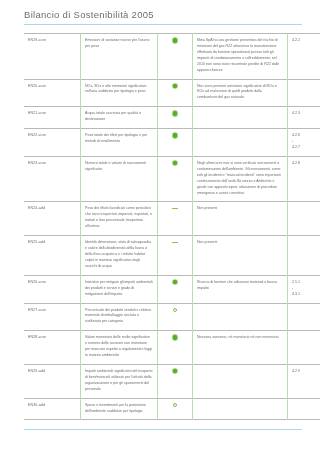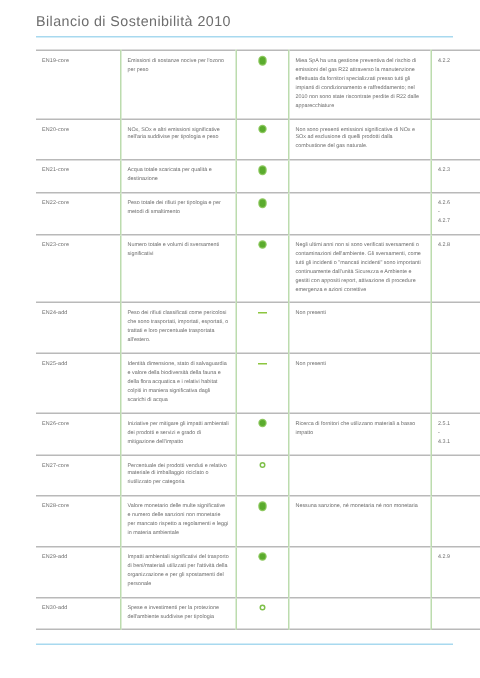--- a/index.html
+++ b/index.html
@@ -109,21 +109,21 @@
     height: 1px;
     background: #a8d9ef;
   }
 </style>
 </head>
 <body>
 
 <div class="page">
 
   <div class="doc-header">
-    <div class="doc-title">Bilancio di Sostenibilità 2010</div>
+    <div class="doc-title">Bilancio di Sostenibilità 2005</div>
     <div class="title-rule"></div>
   </div>
 
   <table class="gri-table">
     <tbody>
         <tr>
           <td class="col-code cell-code">EN19-core</td>
           <td class="col-desc">Emissioni di sostanze nocive per l'ozono per peso</td>
           <td class="col-mark v-mid"><span class="marker marker-full"></span></td>
           <td class="col-note v-mid">Miea SpA ha una gestione preventiva del rischio di emissioni del gas R22 attraverso la manutenzione effettuata da fornitori specializzati presso tutti gli impianti di condizionamento e raffreddamento; nel 2010 non sono state riscontrate perdite di R22 dalle apparecchiature</td>

